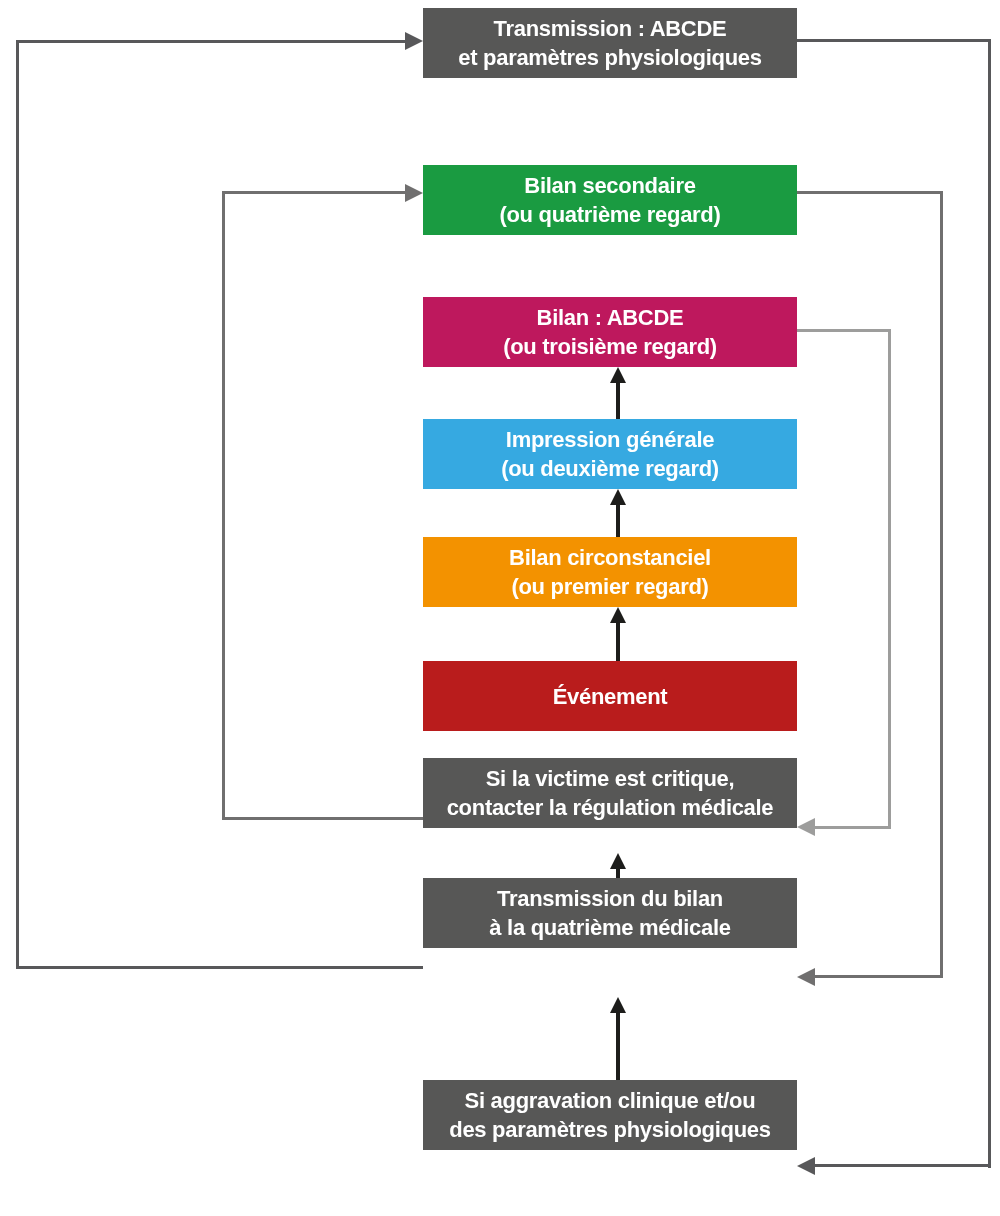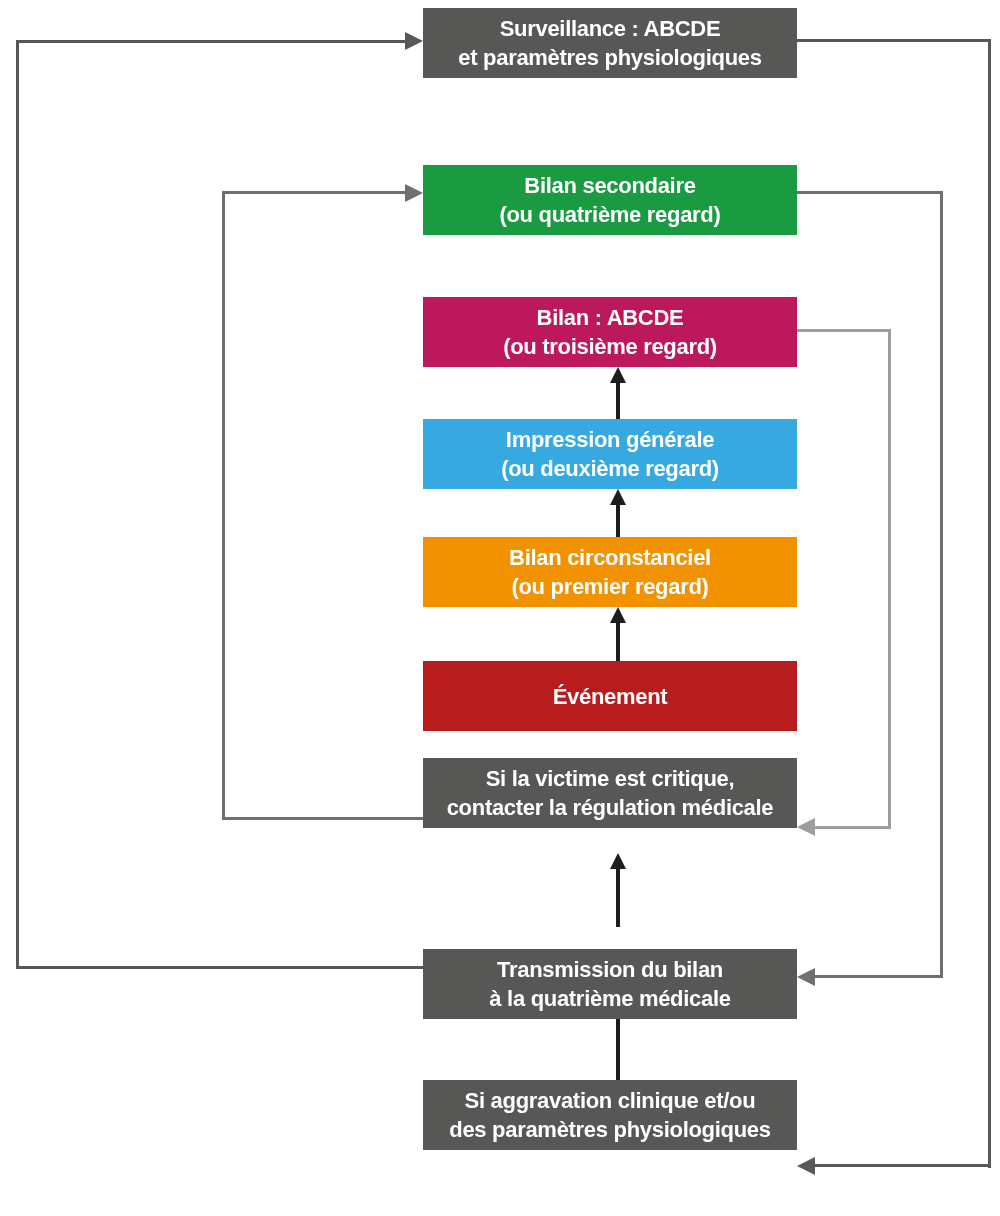--- a/index.html
+++ b/index.html
@@ -29,21 +29,21 @@
   }
   .box .line { white-space: nowrap; }
   .box .line:empty { display: none; }
   .b0 { top: 8px; }
   .b1 { top: 165px; }
   .b2 { top: 297px; }
   .b3 { top: 419px; }
   .b4 { top: 537px; }
   .b5 { top: 661px; }
   .b6 { top: 758px; }
-  .b7 { top: 949px; }
+  .b7 { top: 878px; }
   .b8 { top: 1080px; }
   .seg { position: absolute; }
   .ah { position: absolute; width: 0; height: 0; }
   
   .ah-right { border-top: 9px solid transparent; border-bottom: 9px solid transparent; border-left: 18px solid #58585a; }
   
   .ah-left { border-top: 9px solid transparent; border-bottom: 9px solid transparent; border-right: 18px solid #58585a; }
   
   .ah-up { border-left: 8px solid transparent; border-right: 8px solid transparent; border-bottom: 16px solid #1d1d1b; }
   .shaft-black { position: absolute; width: 4px; background: #1d1d1b; }
@@ -106,21 +106,21 @@
   <div>
     <div class="ah ah-up" style="left:610px; top:853px;"></div>
     <div class="shaft-black" style="left:616px; top:867px; height:60px;"></div>
   </div>
   <div>
     <div class="ah ah-up" style="left:610px; top:997px;"></div>
     <div class="shaft-black" style="left:616px; top:1011px; height:120px;"></div>
   </div>
 
   <div class="box b0" style="background-color: rgb(87, 87, 86);">
-    <span class="line">Surveillance : ABCDE</span>
+    <span class="line">Transmission : ABCDE</span>
     <span class="line">et paramètres physiologiques</span>
   </div>
 
   <div class="box b1" style="background-color: rgb(26, 155, 65);">
     <span class="line">Bilan secondaire</span>
     <span class="line">(ou quatrième regard)</span>
   </div>
 
   <div class="box b2" style="background-color: #be185d;">
     <span class="line">Bilan : ABCDE</span>

